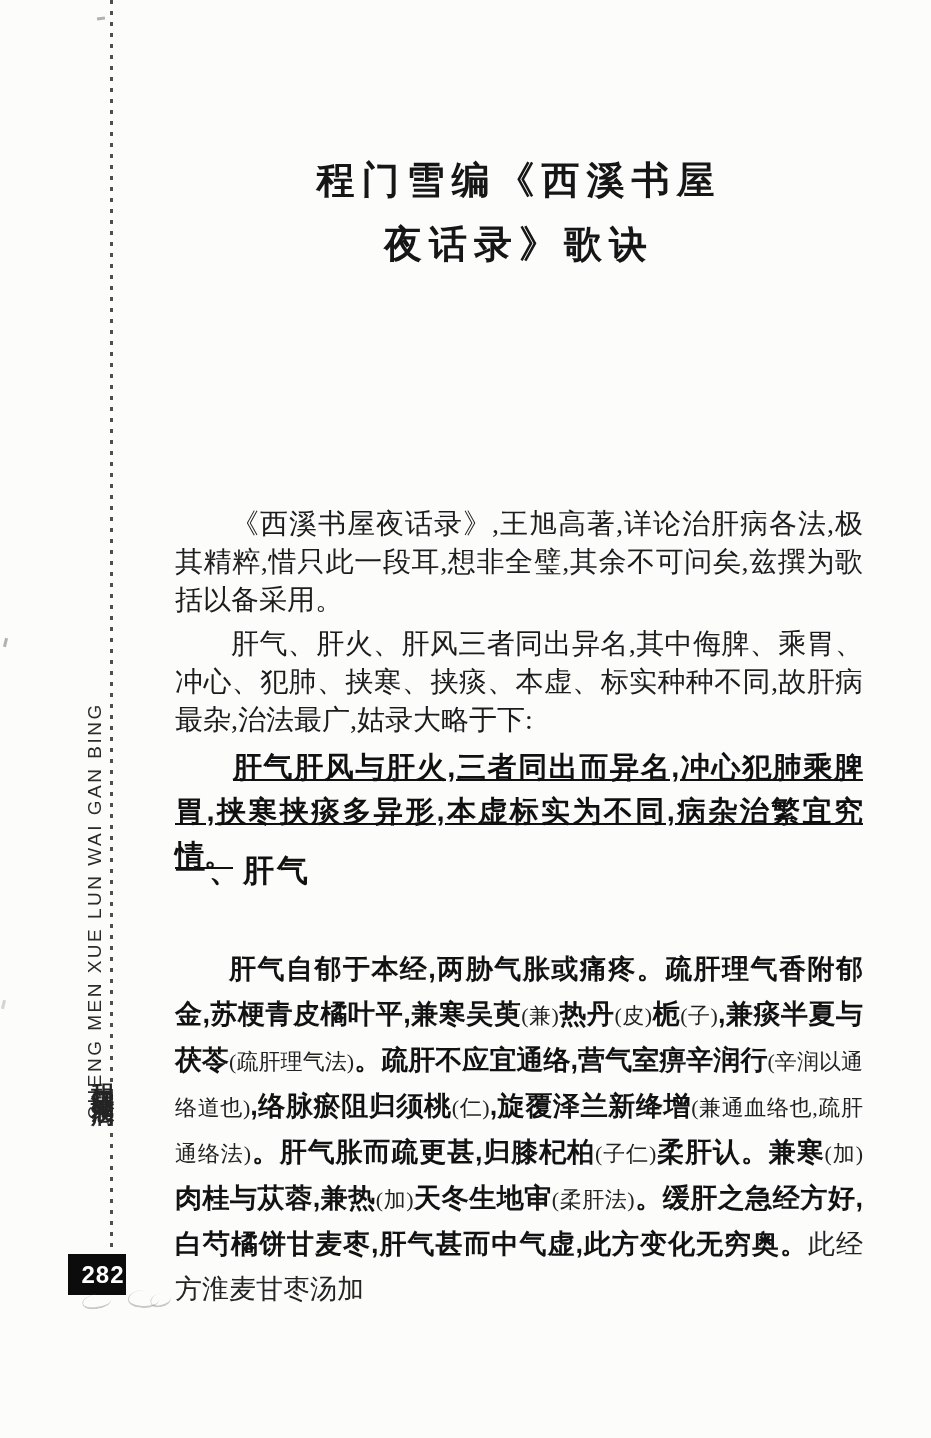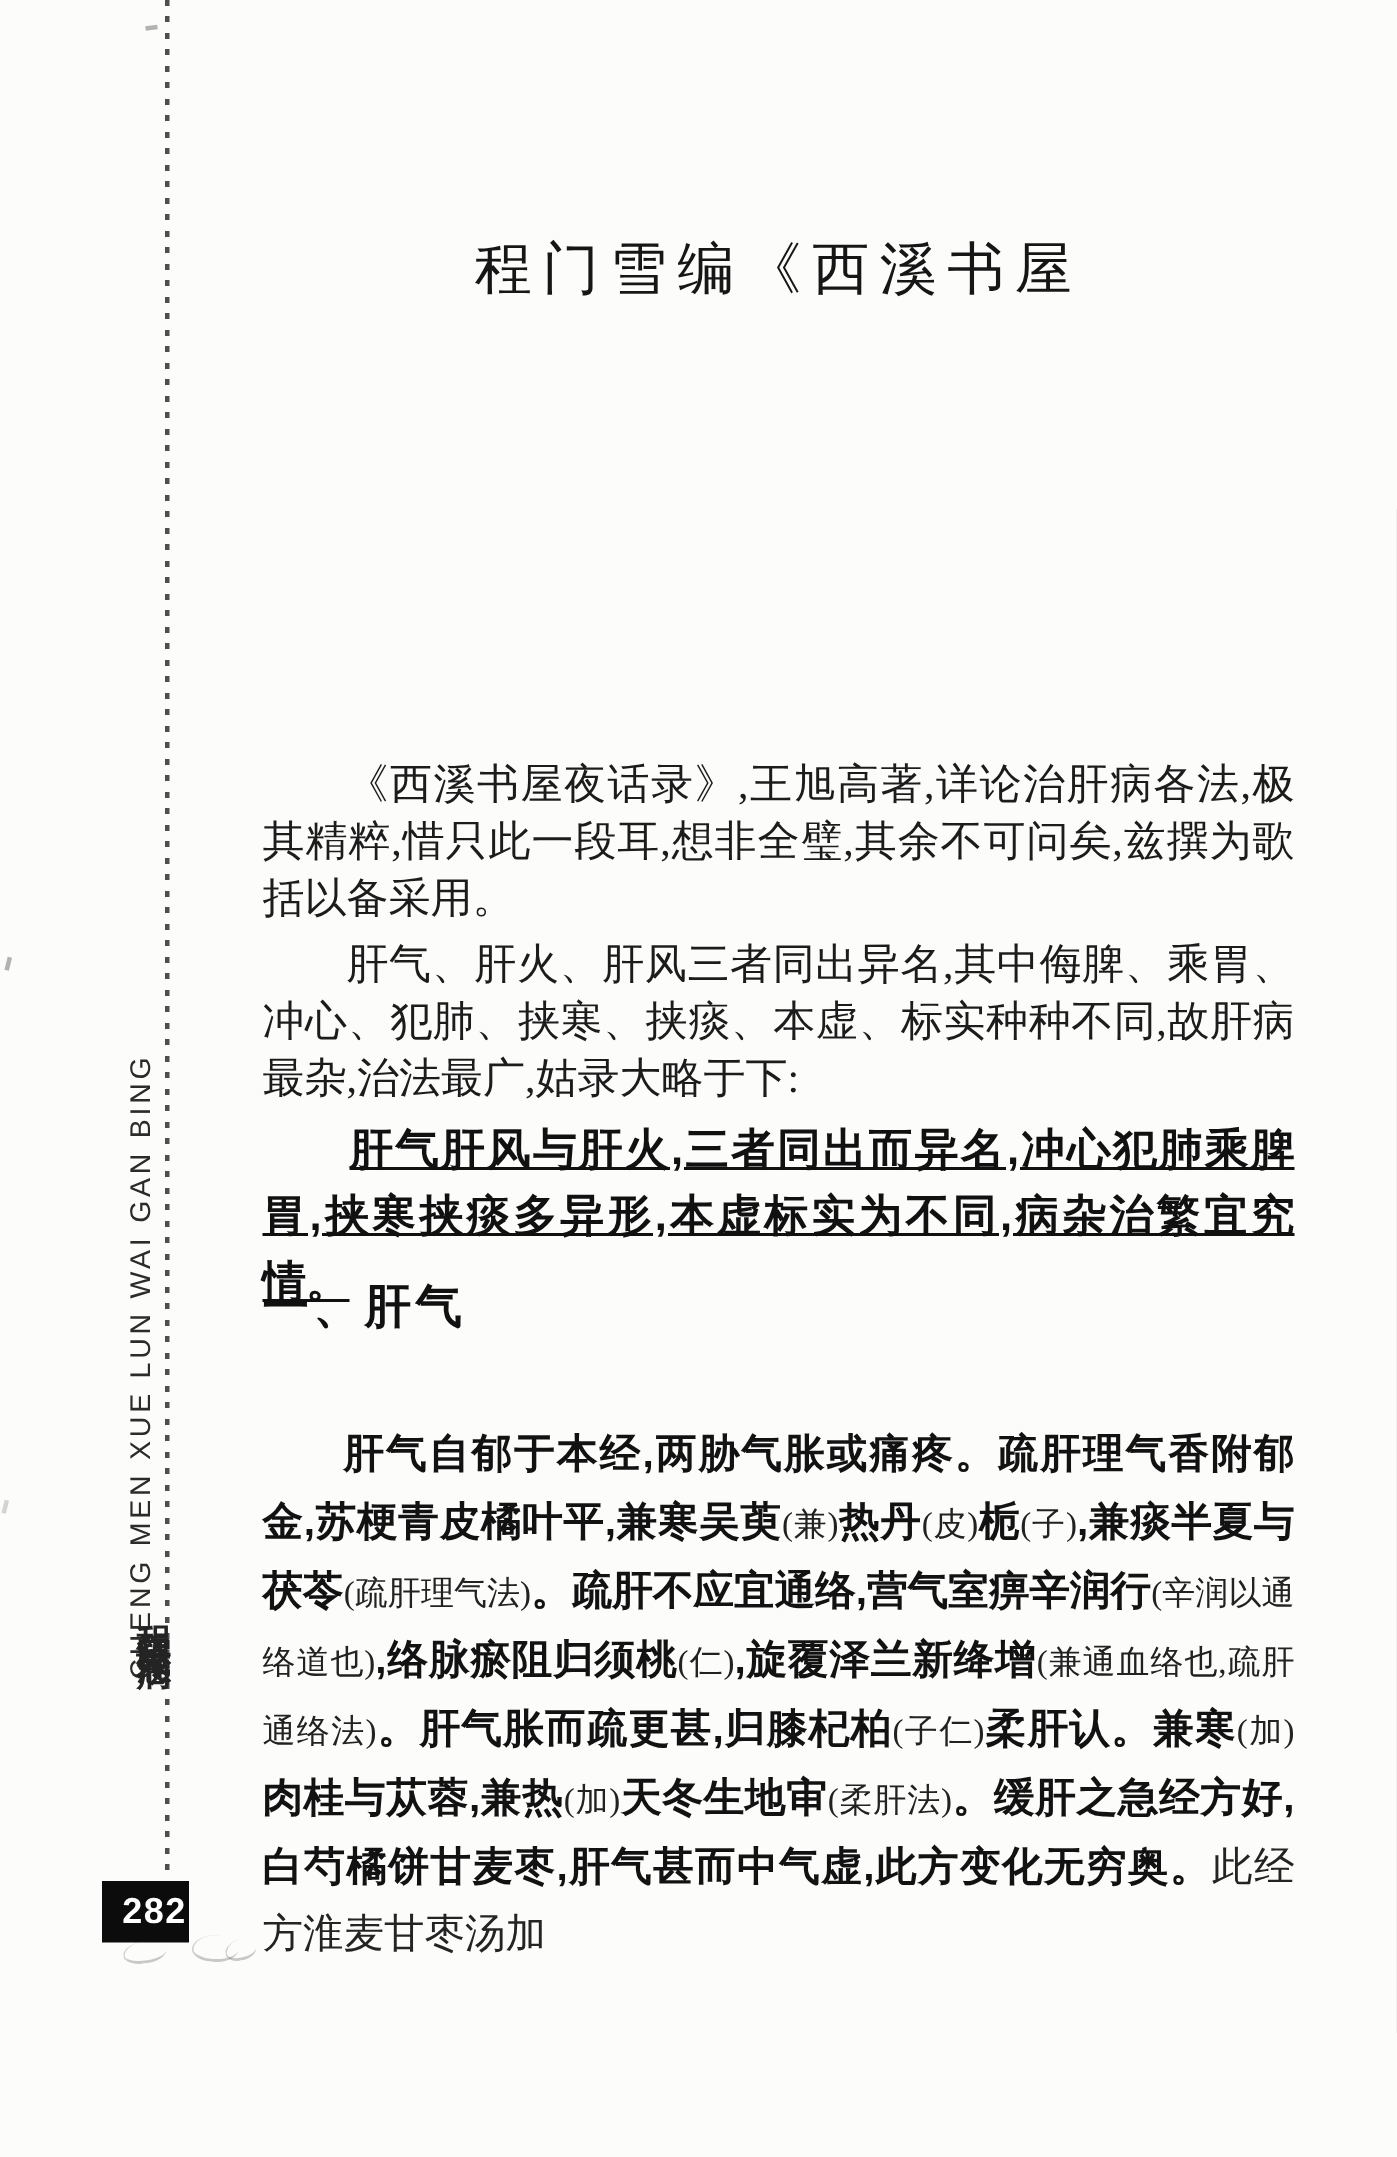--- a/index.html
+++ b/index.html
@@ -20,21 +20,21 @@
   .scribble {
     position:absolute; opacity:.4;
     border-bottom:2px solid #7d7d78; border-left:1px solid #8d8d86;
     border-radius:60% 40% 55% 45%;
     transform:rotate(-6deg);
   }
   
   .title-block {
     position:absolute; left:175px; top:148px; width:688px;
     text-align:center; font-size:38px; line-height:64px;
-    letter-spacing:7px; color:#161616; font-weight:400;
+    letter-spacing:7px; color:#161616; font-weight:700;
   }
   
   .col { position:absolute; left:175px; width:688px; }
   .para { font-size:28px; line-height:38px; text-align:justify; text-indent:2em; color:#1c1c1c; }
   .para1 { top:477px;margin-top:28px; }
   .para2 { top:597px; }
   .verse {
     top:716px; font-size:29px; line-height:44px; text-indent:2em;
     font-weight:700; font-family:"Liberation Sans", sans-serif;
     text-align:justify; color:#111;text-decoration:underline;
@@ -78,20 +78,21 @@
 
 <div class="page">
 
   <div class="dotted-rule"></div>
   <div class="speck dash" style="left:97px; top:17px;"></div>
   <div class="speck tick" style="left:4px; top:638px;"></div>
   <div class="speck tick" style="left:2px; top:1000px; opacity:.35;"></div>
 
   <div class="title-block">
     <div>程门雪编《西溪书屋</div>
+    <div>夜话录》歌诀</div>
   </div>
 
   <p class="col para para1">《西溪书屋夜话录》,王旭高著,详论治肝病各法,极其精粹,惜只此一段耳,想非全璧,其余不可问矣,兹撰为歌括以备采用。</p>
   <p class="col para para2">肝气、肝火、肝风三者同出异名,其中侮脾、乘胃、冲心、犯肺、挟寒、挟痰、本虚、标实种种不同,故肝病最杂,治法最广,姑录大略于下:</p>
   <p class="col verse">肝气肝风与肝火,三者同出而异名,冲心犯肺乘脾胃,挟寒挟痰多异形,本虚标实为不同,病杂治繁宜究情。</p>
 
   <div class="col heading">一、肝气</div>
   <p class="col body-para"><span class="seg-bold">肝气自郁于本经,两胁气胀或痛疼。疏肝理气香附郁金,苏梗青皮橘叶平,兼寒吴萸</span><span class="seg-annot">(兼)</span><span class="seg-bold">热丹</span><span class="seg-annot">(皮)</span><span class="seg-bold">栀</span><span class="seg-annot">(子)</span><span class="seg-bold">,兼痰半夏与茯苓</span><span class="seg-annot">(疏肝理气法)</span><span class="seg-bold">。疏肝不应宜通络,营气室痹辛润行</span><span class="seg-annot">(辛润以通络道也)</span><span class="seg-bold">,络脉瘀阻归须桃</span><span class="seg-annot">(仁)</span><span class="seg-bold">,旋覆泽兰新绛增</span><span class="seg-annot">(兼通血络也,疏肝通络法)</span><span class="seg-bold">。肝气胀而疏更甚,归膝杞柏</span><span class="seg-annot">(子仁)</span><span class="seg-bold">柔肝认。兼寒</span><span class="seg-annot">(加)</span><span class="seg-bold">肉桂与苁蓉,兼热</span><span class="seg-annot">(加)</span><span class="seg-bold">天冬生地审</span><span class="seg-annot">(柔肝法)</span><span class="seg-bold">。缓肝之急经方好,白芍橘饼甘麦枣,肝气甚而中气虚,此方变化无穷奥。</span><span class="seg-plain">此经方淮麦甘枣汤加</span></p>
 
   <div class="pinyin-vertical">CHENG MEN XUE LUN WAI GAN BING</div>

